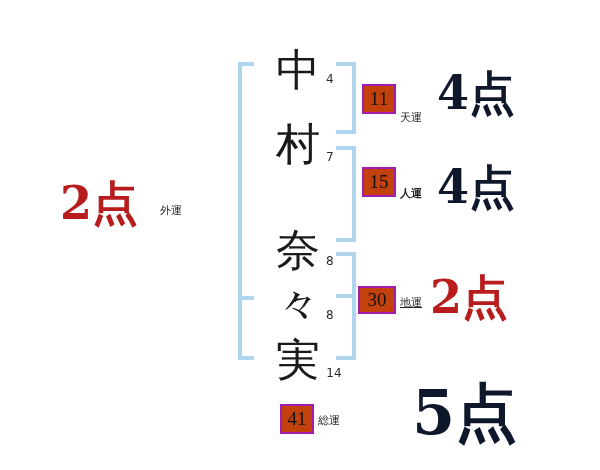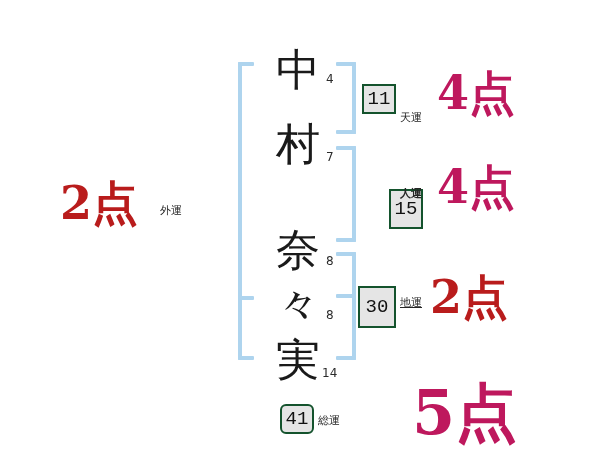--- a/index.html
+++ b/index.html
@@ -47,23 +47,23 @@
   .brk-h {
     position: absolute;
     height: 4px;
     background: #aed4ee;
     border-radius: 1px;
   }
 
   
   .val-box {
     position: absolute;
-    border: 2px solid #14532d;
-    background: #e5e5e5;
-    font-family: Liberation Mono, monospace;
+    border: 2px solid #a21caf;
+    background: #c2410c;
+    font-family: Liberation Serif, serif;
     font-size: 19px;
     color: #111111;
     text-align: center;
     display: flex;
     align-items: center;
     justify-content: center;
     box-sizing: border-box;
   }
   .val-label {
     position: absolute;
@@ -76,21 +76,21 @@
 
   
   .score {
     position: absolute;
     font-family: "DejaVu Serif", "Liberation Serif", serif;
     font-weight: bold;
     line-height: 1;
     white-space: nowrap;
     user-select: none;
   }
-  .score-red   { color: #be185d; }
+  .score-red   { color: #0f172a; }
   .score-blue  { color: #b91c1c; }
 </style>
 </head>
 <body>
 
 <div id="canvas">
 
   <div class="brk-v" style="left:238px; top:62px; height:298px;"></div>
   <div class="brk-h" style="left:238px; top:62px; width:16px;"></div>
   <div class="brk-h" style="left:238px; top:296px; width:16px;"></div>
@@ -115,34 +115,34 @@
   <div class="name-char" style="left:270px; top:122px;">村</div>
   <div class="stroke-num" style="left:326px; top:150px;">7</div>
 
   <div class="name-char" style="left:270px; top:228px;">奈</div>
   <div class="stroke-num" style="left:326px; top:254px;">8</div>
 
   <div class="name-char" style="left:270px; top:282px;">々</div>
   <div class="stroke-num" style="left:326px; top:308px;">8</div>
 
   <div class="name-char" style="left:270px; top:338px;">実</div>
-  <div class="stroke-num" style="left:322px; top:366px;">14</div>
+  <div class="stroke-num" style="left:322px; top:366px;text-align:center;">14</div>
 
   <div class="val-box" style="left:362px; top:84px; width:34px; height:30px;">11</div>
   <div class="val-label" style="left:400px; top:110px;">天運</div>
   <div class="score score-red" style="left:437px; top:70px; font-size:46px;">4点</div>
 
-  <div class="val-box" style="left:362px; top:189px; width:34px; height:40px;margin-left:27px;">15</div>
+  <div class="val-box" style="left:362px; top:167px; width:34px; height:30px;">15</div>
   <div class="val-label" style="left:400px; top:186px;font-weight:bold;">人運</div>
   <div class="score score-red" style="left:437px; top:164px; font-size:46px;">4点</div>
 
-  <div class="val-box" style="left:358px; top:286px; width:38px; height:42px;">30</div>
+  <div class="val-box" style="left:358px; top:286px; width:38px; height:28px;">30</div>
   <div class="val-label" style="left:400px; top:295px;text-decoration:underline;">地運</div>
   <div class="score score-blue" style="left:430px; top:274px; font-size:46px;">2点</div>
 
   <div class="val-label" style="left:160px; top:203px;">外運</div>
   <div class="score score-blue" style="left:60px; top:180px; font-size:46px;">2点</div>
 
-  <div class="val-box" style="left:280px; top:404px; width:34px; height:30px;border-radius:6px;">41</div>
+  <div class="val-box" style="left:280px; top:404px; width:34px; height:30px;">41</div>
   <div class="val-label" style="left:318px; top:413px;">総運</div>
   <div class="score score-red" style="left:372px; top:382px; font-size:62px;margin-left:40px;">5点</div>
 
 </div>
 
 </body></html>

